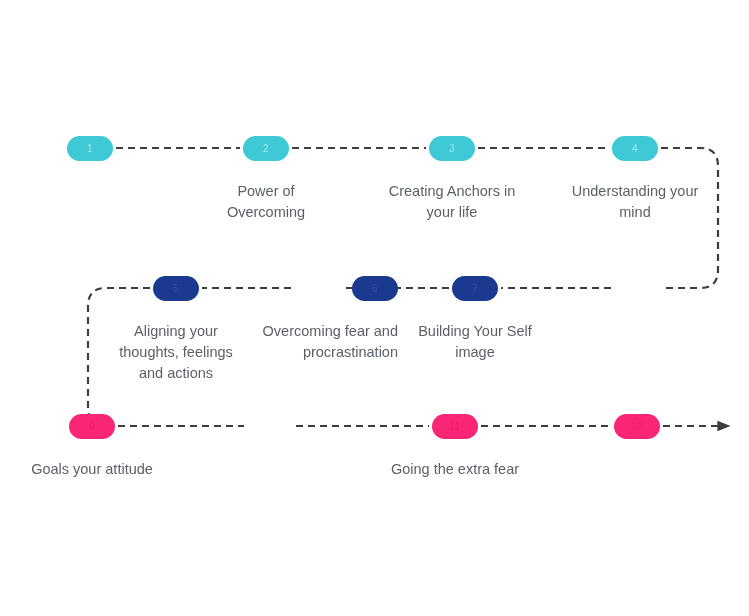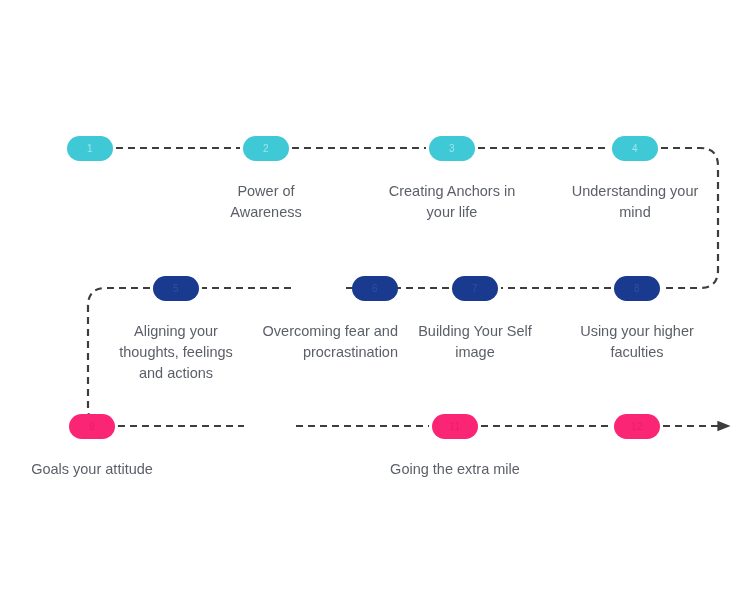--- a/index.html
+++ b/index.html
@@ -92,21 +92,21 @@
     <path d="M 663 426 L 724 426" fill="none" stroke="#3d3d3d" stroke-width="2.2" stroke-dasharray="7 5" marker-end="url(#arrow-head)"></path>
   </svg>
 
   <div class="step-node" style="left:90px; top:136px;">
     <div class="badge teal">1</div>
   </div>
 
   <div class="step-node" style="left:266px; top:136px;">
     <div class="badge teal">2</div>
     <div class="step-label">Power of
-Awareness</div>
+Overcoming</div>
   </div>
 
   <div class="step-node" style="left:452px; top:136px;">
     <div class="badge teal">3</div>
     <div class="step-label">Creating Anchors in
 your life</div>
   </div>
 
   <div class="step-node" style="left:635px; top:136px;">
     <div class="badge teal">4</div>
@@ -126,34 +126,29 @@
     <div class="step-label">Overcoming fear and
 procrastination</div>
   </div>
 
   <div class="step-node" style="left:475px; top:276px;">
     <div class="badge blue">7</div>
     <div class="step-label">Building Your Self
 image</div>
   </div>
 
-  <div class="step-node" style="left:637px; top:276px;">
-    <div class="badge blue">8</div>
-    <div class="step-label">Using your higher
-faculties</div>
-  </div>
 
   <div class="step-node" style="left:92px; top:414px;">
     <div class="badge pink">9</div>
     <div class="step-label">Goals your attitude</div>
   </div>
 
 
   <div class="step-node" style="left:455px; top:414px;">
     <div class="badge pink">11</div>
-    <div class="step-label">Going the extra mile</div>
+    <div class="step-label">Going the extra fear</div>
   </div>
 
   <div class="step-node" style="left:637px; top:414px;">
     <div class="badge pink">12</div>
   </div>
 
 </div>
 
 </body></html>

